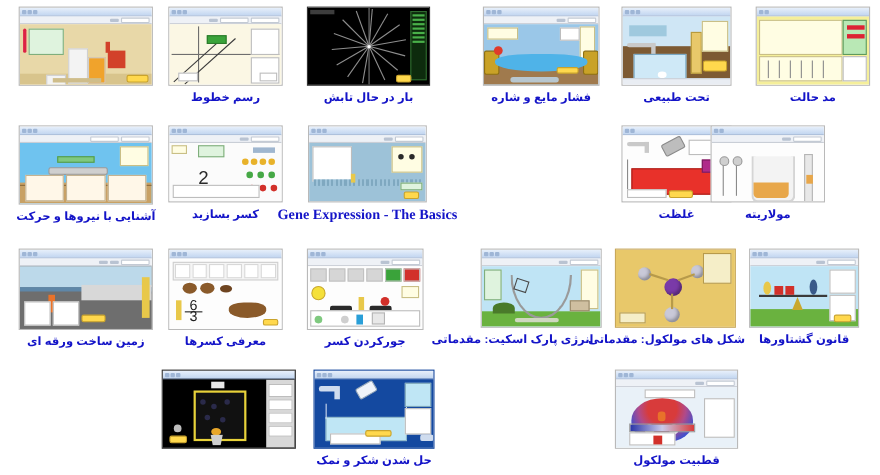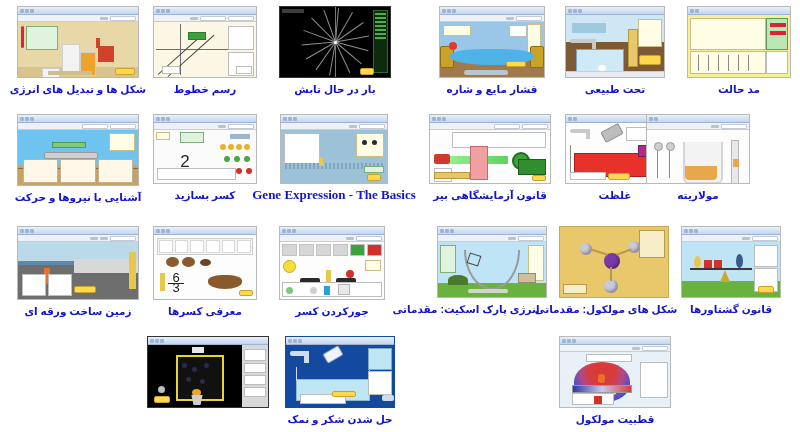--- a/index.html
+++ b/index.html
@@ -185,21 +185,20 @@
           <div class="bar" style="left:44px;top:22px;width:16px;height:30px;"></div>
           <div class="bar" style="left:62px;top:30px;width:14px;height:22px;background:#f0a32c;"></div>
           <div class="rect" style="left:80px;top:24px;width:16px;height:16px;background:#d2412a;"></div>
           <div class="rect" style="left:78px;top:16px;width:4px;height:10px;background:#d2412a;"></div>
           <div class="bar" style="left:24px;top:46px;width:16px;height:10px;"></div>
           <div class="btn-y" style="right:3px;bottom:2px;width:18px;height:5px;"></div>
           <div class="rect" style="left:30px;bottom:2px;width:44px;height:4px;background:#cfbd8a;"></div>
         </div>
       </div>
     </div>
-    <div class="caption">شکل ها و تبدیل های انرژی</div>
   </div>
 
   <div class="cell" style="left:150px;top:6px;width:110px;">
     <div class="thumb s-lines" style="width:104px;height:72px;">
       <div class="win">
         <div class="titlebar">
             <i></i>
             <i></i>
             <i></i>
           </div>
@@ -432,47 +431,20 @@
           <div class="dna"></div>
           <div class="rect" style="left:38px;top:28px;width:4px;height:8px;background:#e8c84a;"></div>
           <div class="panelg" style="right:3px;bottom:10px;width:18px;height:5px;"></div>
           <div class="btn-y" style="right:6px;bottom:2px;width:12px;height:5px;"></div>
         </div>
       </div>
     </div>
     <div class="caption latin">Gene Expression - The Basics</div>
   </div>
 
-  <div class="cell" style="left:426px;top:114px;width:128px;">
-    <div class="thumb s-beer" style="width:122px;height:70px;">
-      <div class="win">
-        <div class="titlebar">
-            <i></i>
-            <i></i>
-            <i></i>
-          </div>
-        <div class="toolbar">
-            <i class="wide"></i>
-            <i class="wide"></i>
-          </div>
-        <div class="stage">
-          <div class="panelw" style="left:22px;top:2px;right:4px;height:14px;"></div>
-          <div class="rect" style="left:4px;top:24px;width:16px;height:10px;background:#cf3a2a;border-radius:2px;"></div>
-          <div class="beam" style="left:20px;top:26px;width:58px;height:8px;"></div>
-          <div class="cuv" style="left:40px;top:16px;width:16px;height:32px;"></div>
-          <div class="dot" style="left:82px;top:22px;width:14px;height:14px;background:#3aa33a;border:2px solid #1f6b1f;"></div>
-          <div class="panelg" style="right:4px;bottom:8px;width:26px;height:14px;background:#2f8f2f;border-color:#1c5c1c;"></div>
-          <div class="panelw" style="left:4px;top:38px;width:16px;height:12px;"></div>
-          <div class="rect" style="left:4px;bottom:4px;width:34px;height:5px;background:#e8c46a;border:1px solid #b79a3c;"></div>
-          <div class="btn-y" style="right:4px;bottom:2px;width:12px;height:4px;"></div>
-        </div>
-      </div>
-    </div>
-    <div class="caption">قانون آزمایشگاهی بیر</div>
-  </div>
 
   <div class="cell" style="left:562px;top:114px;width:106px;">
     <div class="thumb s-conc" style="width:100px;height:70px;">
       <div class="win">
         <div class="titlebar">
             <i></i>
             <i></i>
           </div>
         <div class="stage">
           <div class="line" style="left:4px;top:6px;width:20px;height:4px;background:#c9c9c9;border-radius:2px;"></div>

